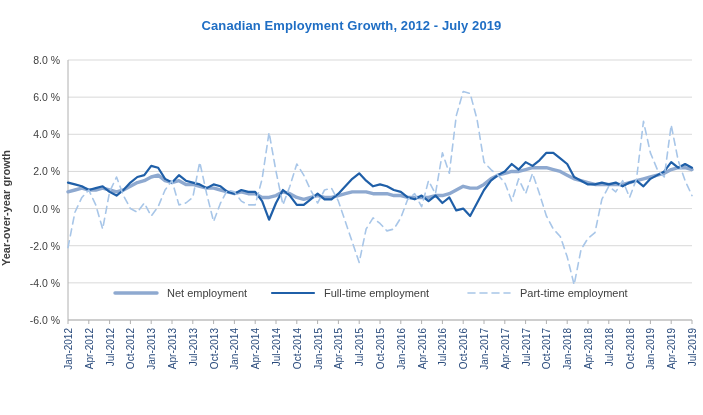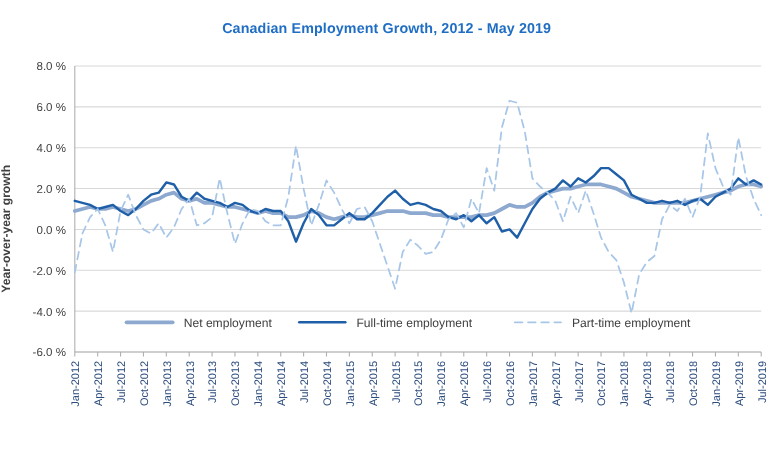--- a/index.html
+++ b/index.html
@@ -67,21 +67,21 @@
   .axisline {
     stroke: #b0b0b0;
     stroke-width: 1;
   }
 </style>
 </head>
 <body>
 
 <div id="chart-root">
 
-  <div id="chart-title">Canadian Employment Growth, 2012 - May 2019</div>
+  <div id="chart-title">Canadian Employment Growth, 2012 - July 2019</div>
 
   <div id="y-axis-title">Year-over-year growth</div>
 
   <svg id="plot-svg" width="703" height="415">
       <line x1="68" y1="60" x2="692" y2="60" class="gridline"></line>
       <text x="60" y="64" text-anchor="end" class="ytick-label">8.0 %</text>
       <line x1="68" y1="97.14285714285714" x2="692" y2="97.14285714285714" class="gridline"></line>
       <text x="60" y="101.14285714285714" text-anchor="end" class="ytick-label">6.0 %</text>
       <line x1="68" y1="134.28571428571428" x2="692" y2="134.28571428571428" class="gridline"></line>
       <text x="60" y="138.28571428571428" text-anchor="end" class="ytick-label">4.0 %</text>

